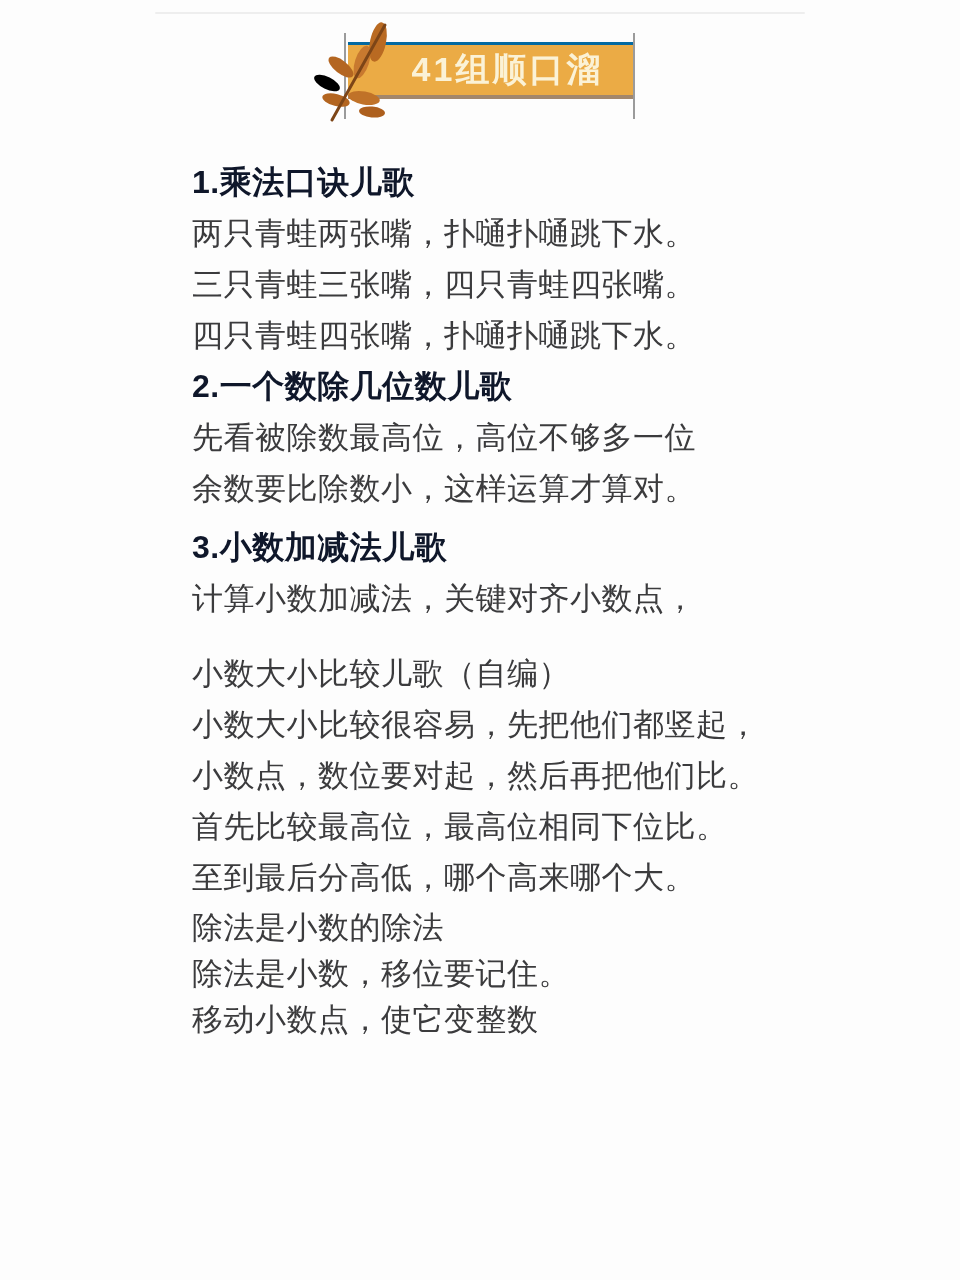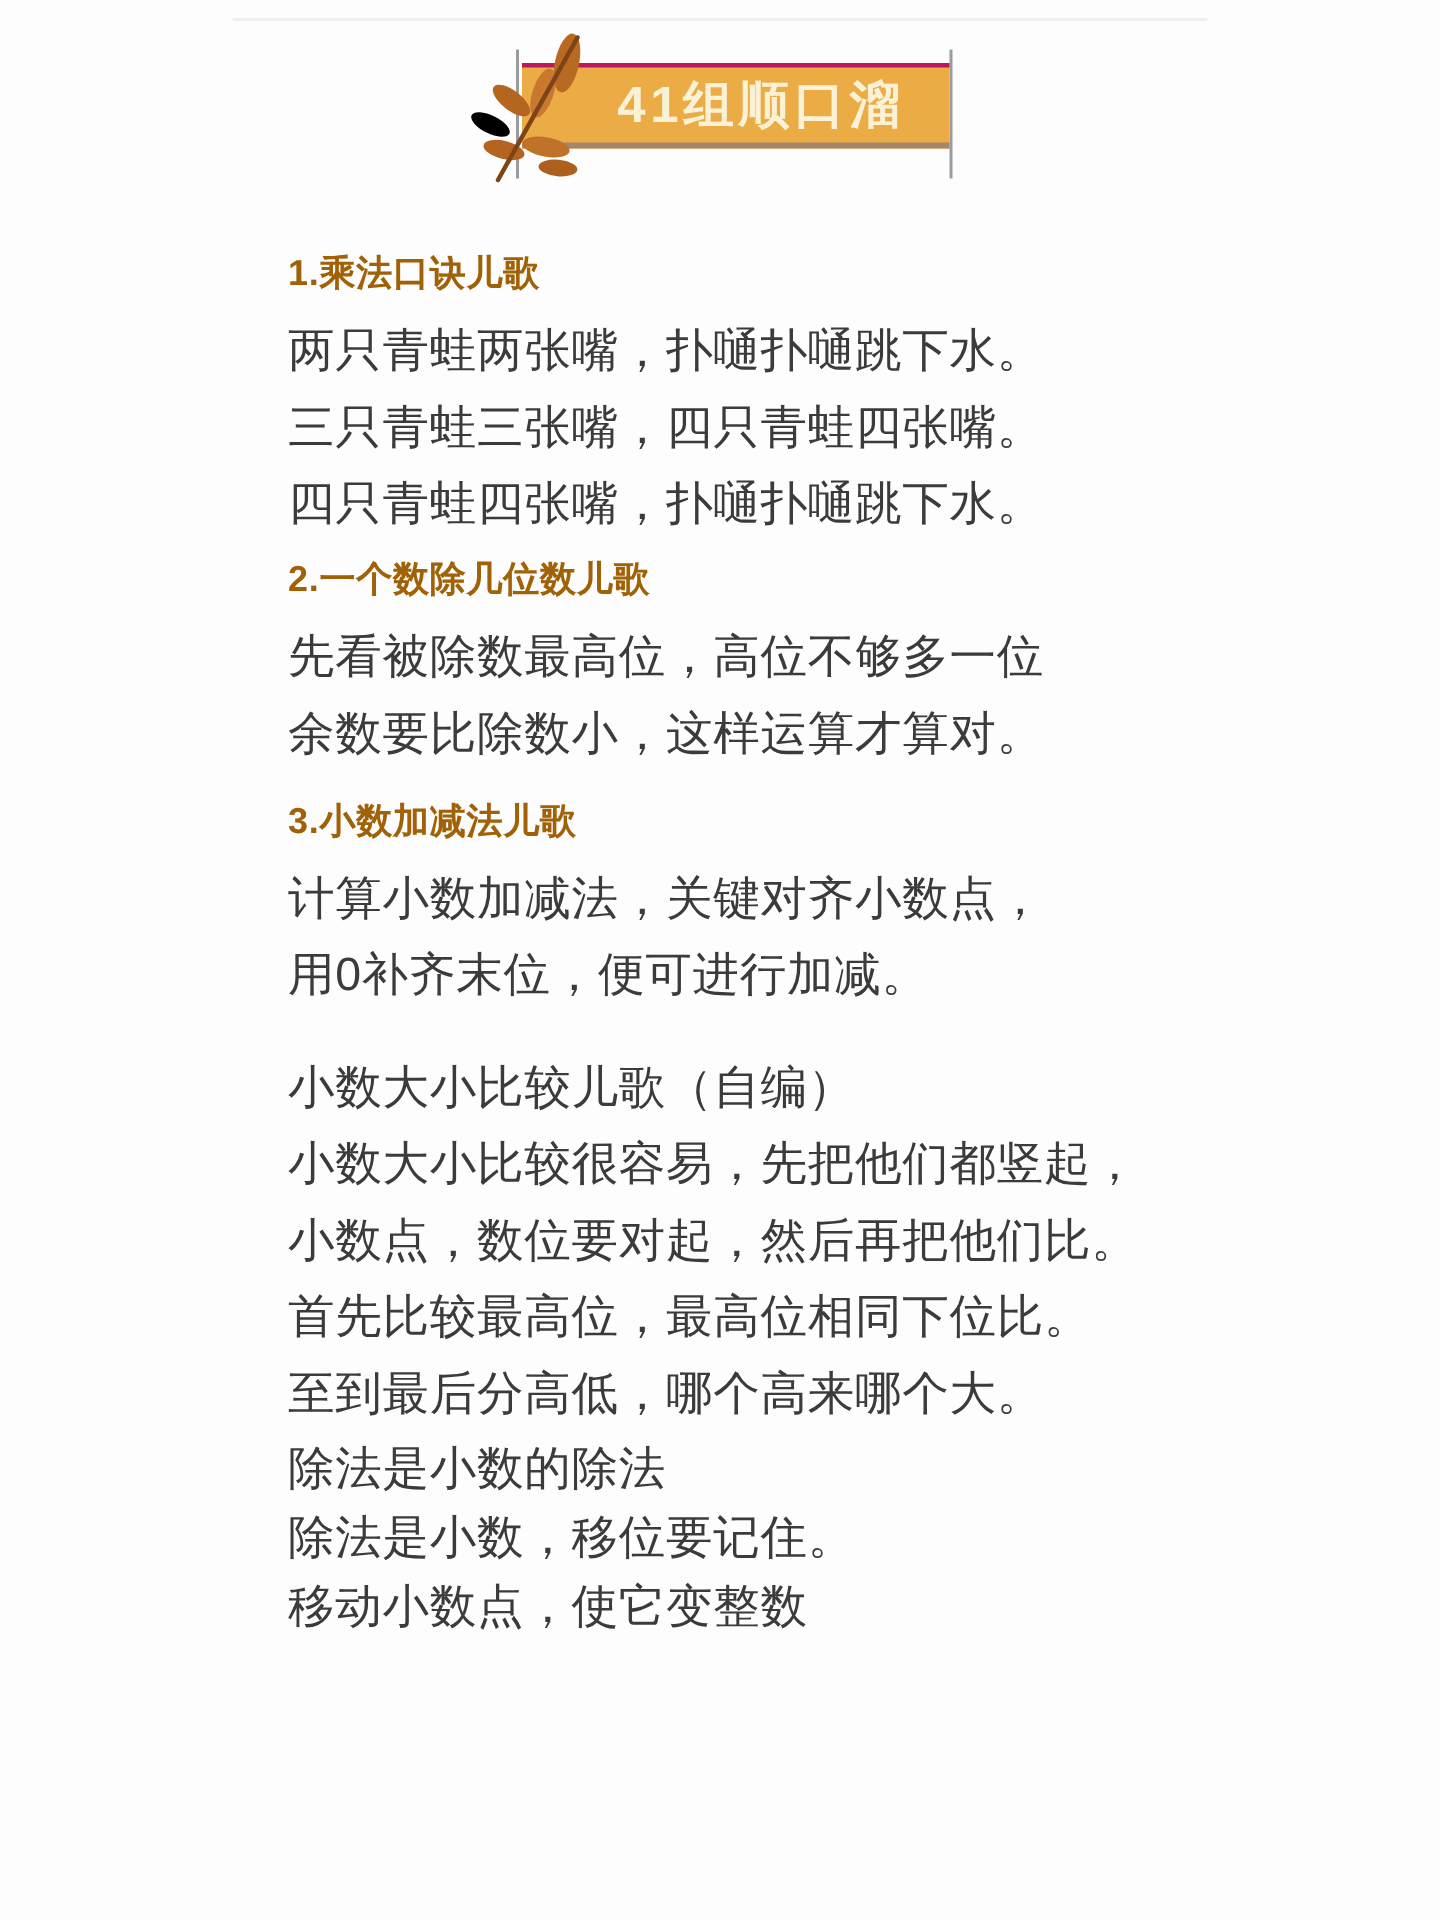--- a/index.html
+++ b/index.html
@@ -23,39 +23,39 @@
   .pin {
     position: absolute; top: 33px; width: 2px; height: 86px;
     background: #9b9b9b;
   }
   .pin.left  { left: 344px; }
   .pin.right { left: 633px; }
   .banner-plate {
     position: absolute; left: 348px; top: 42px;
     width: 285px; height: 57px;
     background: #ebab45;
-    border-top: 3px solid #be185d;
+    border-top: 3px solid #0369a1;
     border-bottom: 4px solid #a3876b;
     display: flex; align-items: center; justify-content: center;
     padding-left: 34px;
   }
   .banner-title {
     color: #fbf2d6; font-size: 34px; font-weight: bold;
     letter-spacing: 3px; white-space: nowrap;
   }
   .leaf { position: absolute; left: 312px; top: 20px; }
 
   
   .content {
     position: absolute; left: 192px; top: 157px; width: 620px;
     color: #3b3b3d; font-size: 31px; line-height: 51px;
     letter-spacing: 0.5px;
   }
   .sec-heading {
-    color: #a16207; font-size: 24px; font-weight: bold; line-height: 51px;
+    color: #0f172a; font-size: 32px; font-weight: bold; line-height: 51px;
   }
   .sec { margin-top: 0; }
   .sec.gap-sm { margin-top: 8px; }
   .sec.gap-md { }
   .sec.gap-lg { margin-top: 24px; }
   .sec.tight { line-height: 46px; margin-top: 2px; }
   .line { white-space: nowrap; }
 </style>
 </head>
 <body>
@@ -94,21 +94,20 @@
         <p class="line">四只青蛙四张嘴，扑嗵扑嗵跳下水。</p>
       </section>
       <section class="sec gap-md">
         <h2 class="sec-heading">2.一个数除几位数儿歌</h2>
         <p class="line">先看被除数最高位，高位不够多一位</p>
         <p class="line">余数要比除数小，这样运算才算对。</p>
       </section>
       <section class="sec gap-sm">
         <h2 class="sec-heading">3.小数加减法儿歌</h2>
         <p class="line">计算小数加减法，关键对齐小数点，</p>
-        <p class="line">用0补齐末位，便可进行加减。</p>
       </section>
       <section class="sec gap-lg">
         <p class="line">小数大小比较儿歌（自编）</p>
         <p class="line">小数大小比较很容易，先把他们都竖起，</p>
         <p class="line">小数点，数位要对起，然后再把他们比。</p>
         <p class="line">首先比较最高位，最高位相同下位比。</p>
         <p class="line">至到最后分高低，哪个高来哪个大。</p>
       </section>
       <section class="sec tight">
         <p class="line">除法是小数的除法</p>

